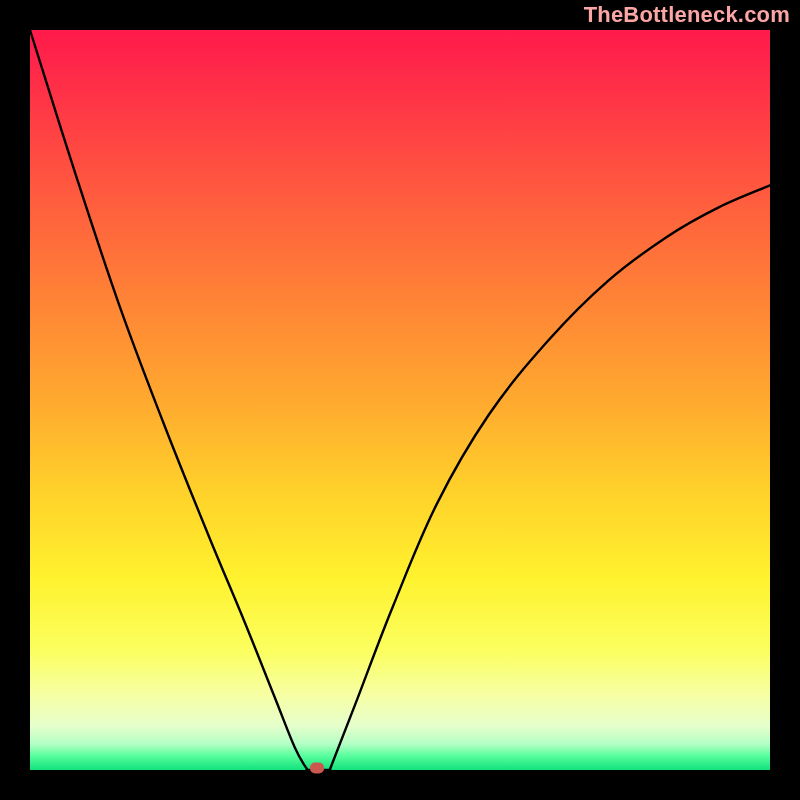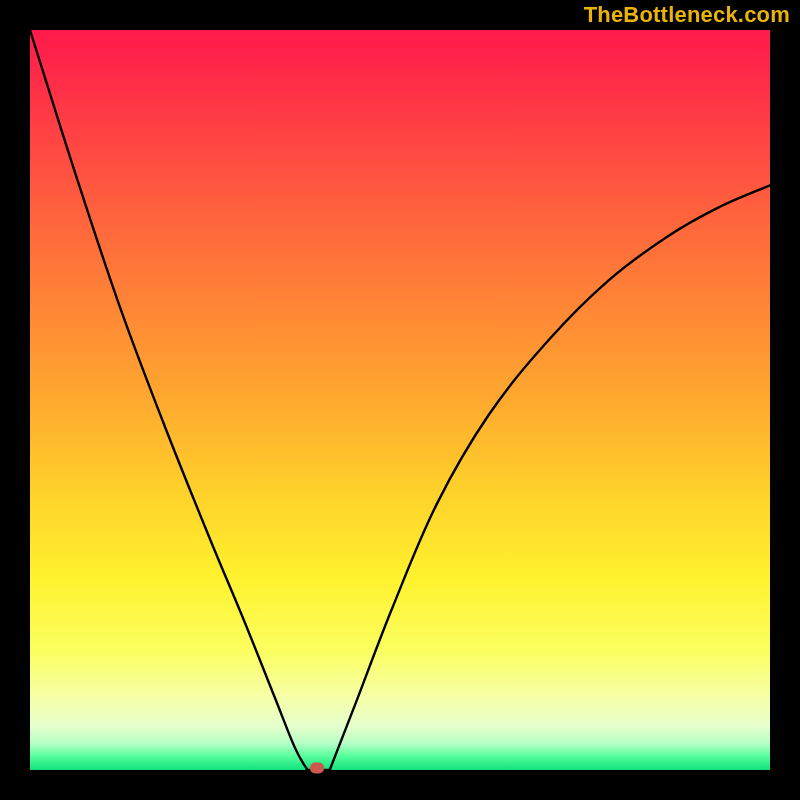--- a/index.html
+++ b/index.html
@@ -14,21 +14,21 @@
   .outer {
     position: relative;
     width: 800px;
     height: 800px;
     background: #000;
   }
   .watermark {
     position: absolute;
     top: 2px;
     right: 10px;
-    color: #eab308;
+    color: #fca5a5;
     font-size: 22px;
     font-weight: 600;
     letter-spacing: 0.2px;
     z-index: 50;
     user-select: none;
   }
   .plot {
     position: absolute;
     left: 30px;
     top: 30px;

